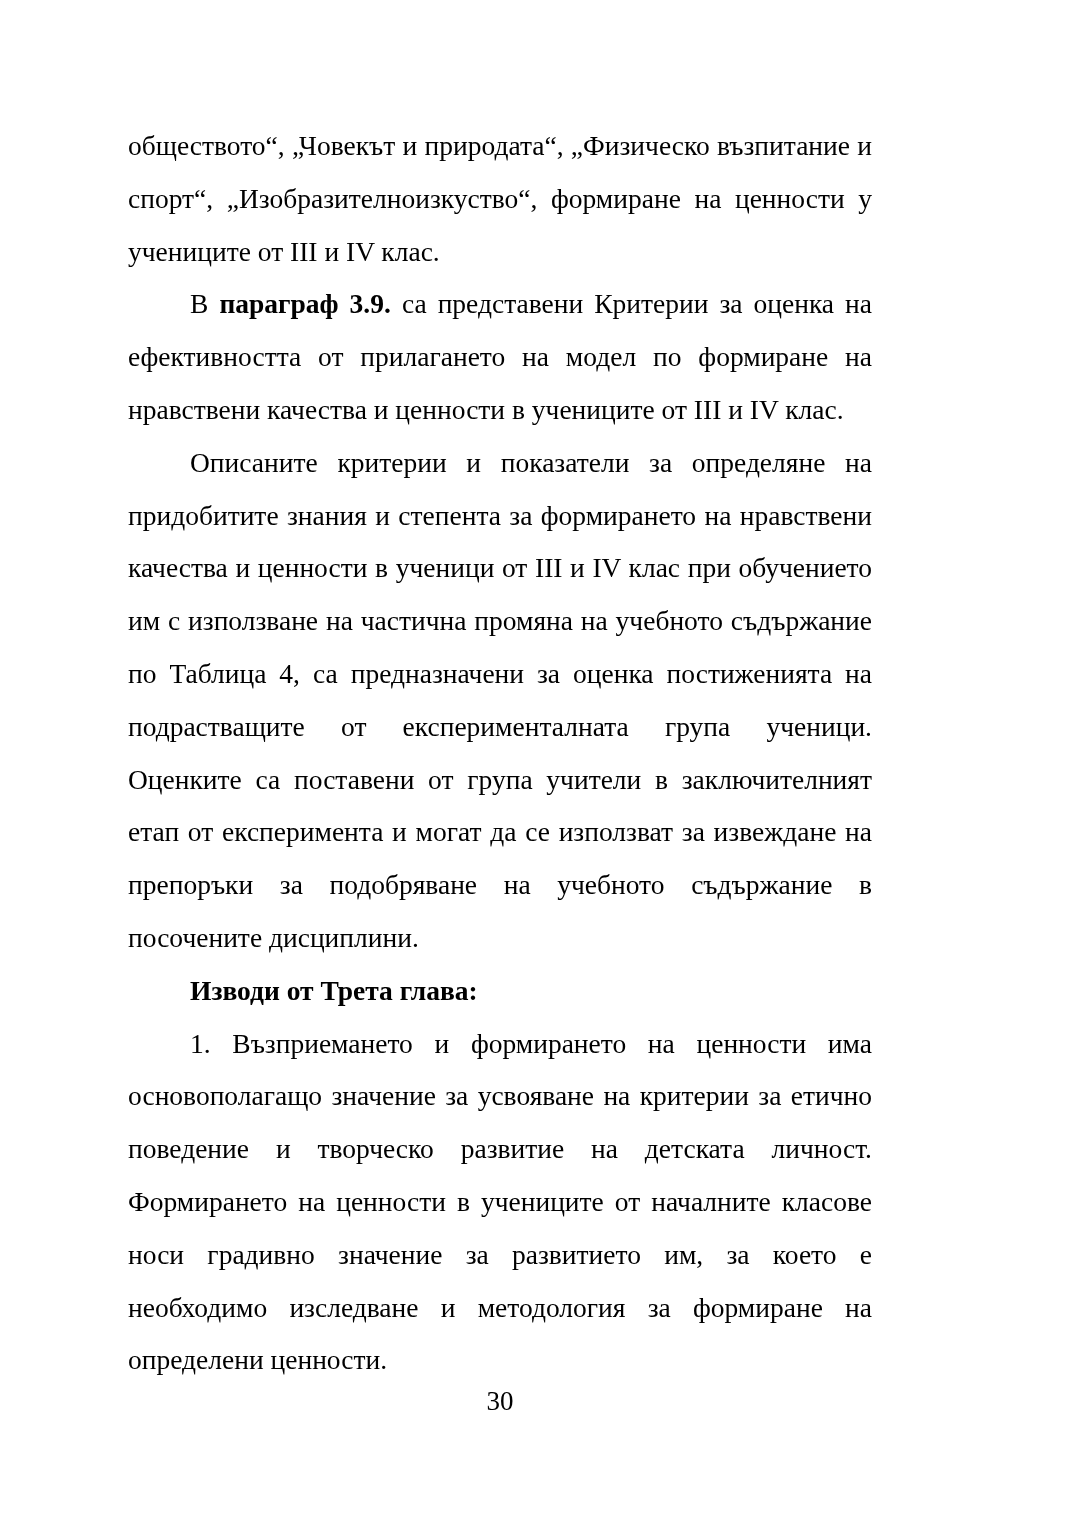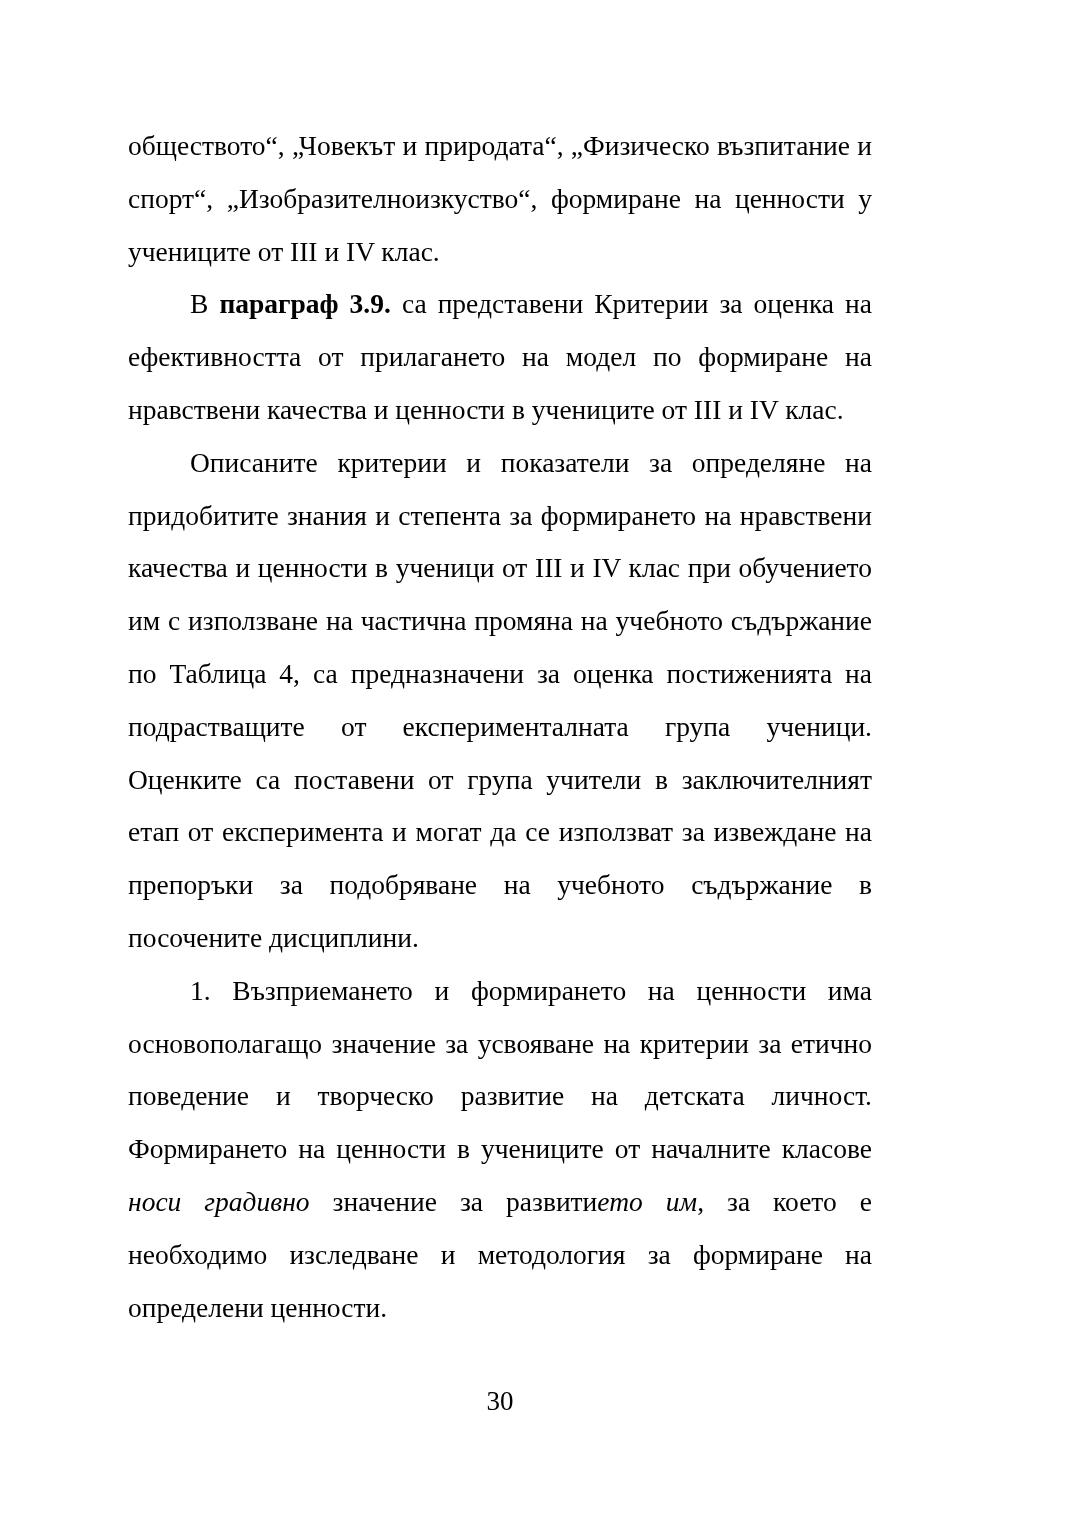--- a/index.html
+++ b/index.html
@@ -33,21 +33,20 @@
   .para + .para {
     margin-top: 0;
   }
   .indent {
     text-indent: 62px;
   }
   .bold {
     font-weight: bold;
   }
   .italic {
-    font-style: italic;
   }
   .heading-line {
     text-indent: 62px;
     font-weight: bold;
   }
   .page-number {
     position: absolute;
     left: 0;
     right: 0;
     top: 1386px;
@@ -67,20 +66,23 @@
     </p>
 
     <p class="para indent">
       <span>В </span><span class="bold">параграф 3.9.</span><span> са представени Критерии за оценка на ефективността от прилагането на модел по формиране на нравствени качества и ценности в учениците от III и IV клас.</span>
     </p>
 
     <p class="para indent">
       <span>Описаните критерии и показатели за определяне на придобитите знания и степента за формирането на нравствени качества и ценности в ученици от III и IV клас при обучението им с използване на частична промяна на учебното съдържание по Таблица 4, са предназначени за оценка постиженията на подрастващите от експерименталната група ученици. Оценките са поставени от група учители в заключителният етап от експеримента и могат да се използват за извеждане на препоръки за подобряване на учебното съдържание в посочените дисциплини.</span>
     </p>
 
+    <p class="para heading-line">
+      <span>Изводи от Трета глава:</span>
+    </p>
 
     <p class="para indent">
       <span>1. Възприемането и формирането на ценности има основополагащо значение за усвояване на критерии за етично поведение и творческо развитие на детската личност. Формирането на ценности в учениците от началните класове </span><span class="italic">носи градивно</span><span> значение за развити</span><span class="italic">ето им</span><span>, за което е необходимо изследване и методология за формиране на определени ценности.</span>
     </p>
 
   </div>
 
   <div class="page-number">30</div>
 </div>
 

